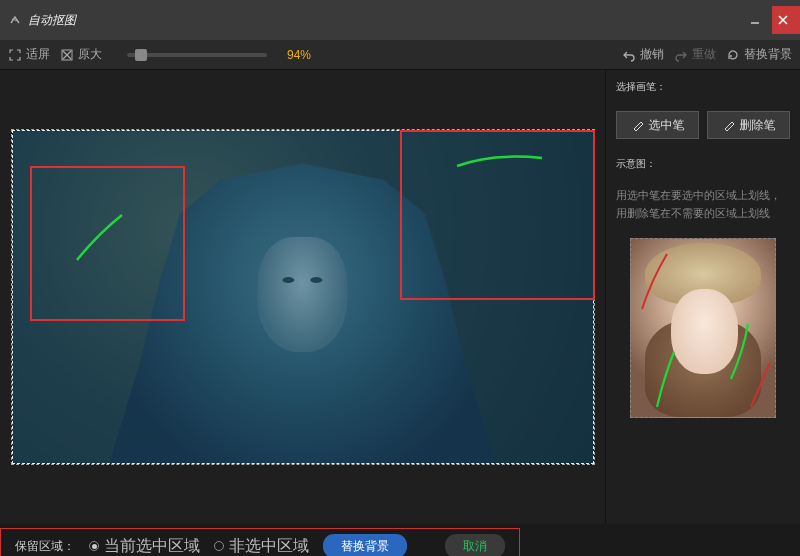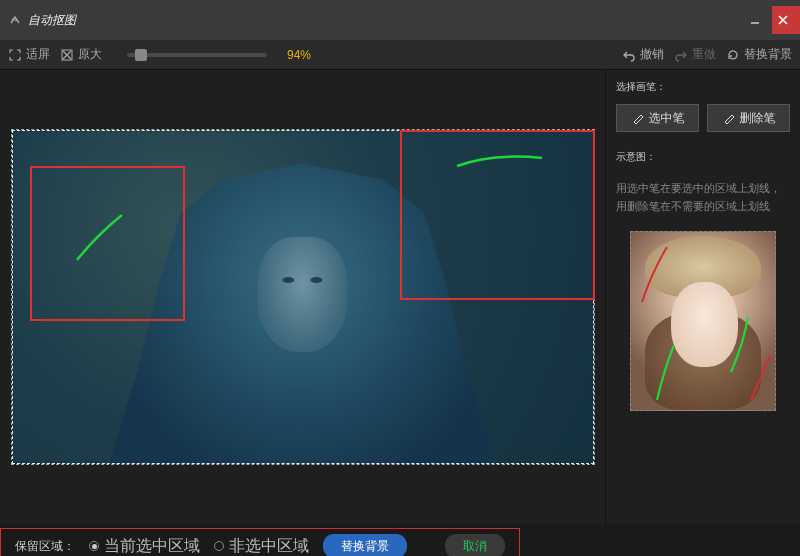--- a/index.html
+++ b/index.html
@@ -40,21 +40,21 @@
   .sel-outline { position: absolute; inset: 0; border: 1px dashed #eee; pointer-events: none; }
   .red-box { position: absolute; border: 2px solid #e03030; background: transparent; }
   .red-box.a { left: 18px; top: 36px; width: 155px; height: 155px; }
   .red-box.b { left: 388px; top: 0px; width: 195px; height: 170px; }
   .green-stroke { position: absolute; }
   .green-stroke svg { overflow: visible; }
 
   
   .panel { width: 195px; border-left: 1px solid #111; background: #1f1f1f; padding: 10px; display: flex; flex-direction: column; }
   .panel-heading { color: #ccc; font-size: 10px; margin-bottom: 10px; }
-  .brush-btns { display: flex; gap: 8px; margin-bottom: 18px; }
+  .brush-btns { display: flex; gap: 8px; margin-bottom: 18px; margin-top: 7px; }
   .brush-btn { flex: 1; height: 28px; background: #3a3a3a; border: 1px solid #555; display: flex; align-items: center; justify-content: center; gap: 4px; color: #ddd; font-size: 12px; }
   .helper-text { color: #888; font-size: 11px; line-height: 1.6; margin: 6px 0 16px; }
   .demo-img { width: 146px; height: 180px; margin: 0 auto; position: relative; background: radial-gradient(circle at 50% 35%, #f0e5d8 0%, #c8a890 30%, #7a5a48 70%); border: 1px dashed #888; overflow: hidden; }
   .demo-hat { position: absolute; left: 10%; top: 2%; width: 80%; height: 35%; background: radial-gradient(ellipse, #d8c8a0, #a88860); border-radius: 50% 50% 40% 40%; }
   .demo-face { position: absolute; left: 28%; top: 28%; width: 46%; height: 48%; background: radial-gradient(ellipse at 50% 40%, #f8e8dc, #e0c0a8); border-radius: 45%; }
   .demo-hair { position: absolute; left: 10%; top: 45%; width: 80%; height: 55%; background: radial-gradient(ellipse, #8a6a4a, #5a3a28); border-radius: 40% 40% 30% 30%; opacity: 0.85; }
   .demo-stroke { position: absolute; }
 
   
   .bottom-outer { height: 44px; display: flex; align-items: center; justify-content: flex-start; background: #1a1a1a; }

